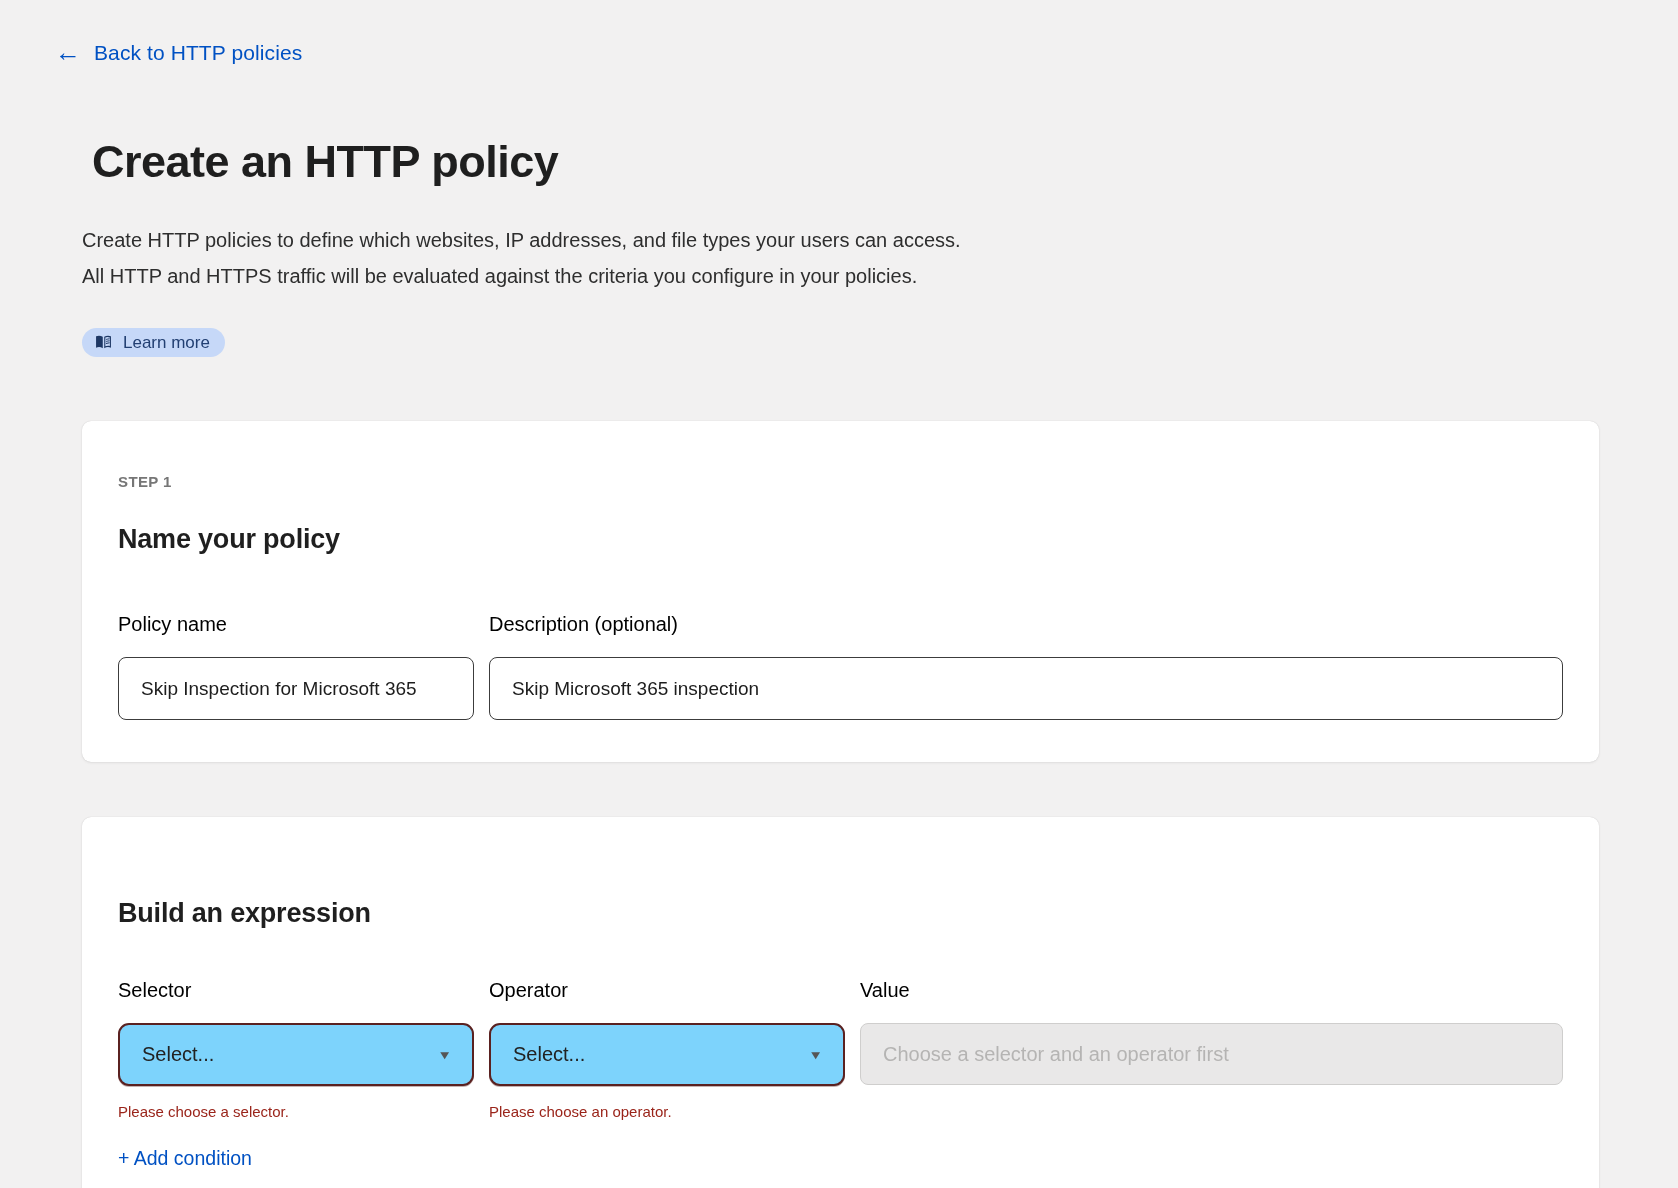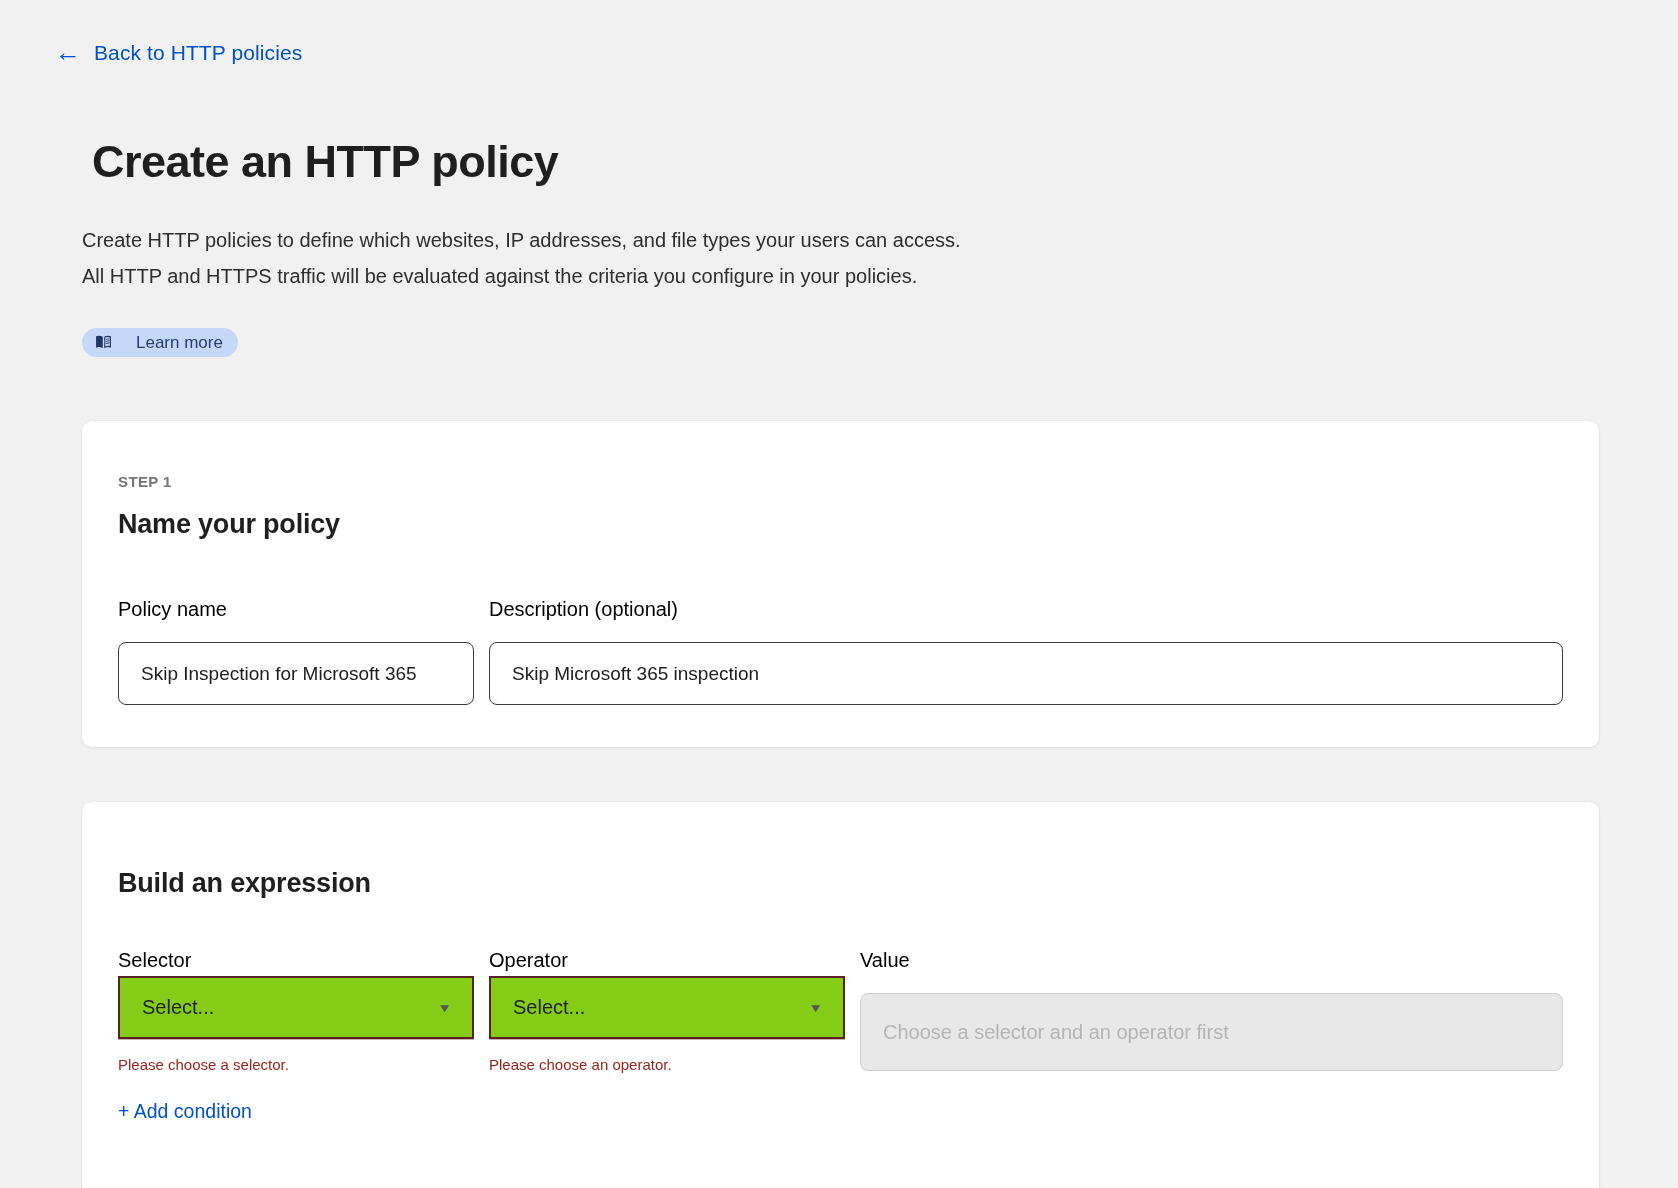--- a/index.html
+++ b/index.html
@@ -32,21 +32,21 @@
     color: #1f1f1f;
   }
   .page-desc {
     margin-top: 34px;
     font-size: 20px; line-height: 36px;
     color: #2e2e2e;
     max-width: 1100px;
   }
   .learn-more-pill {
     margin-top: 34px;
-    display: inline-flex; align-items: center; gap: 24px;
+    display: inline-flex; align-items: center; gap: 11px;
     height: 29px; padding: 0 15px 0 13px;
     background: #c6d8f8;
     border-radius: 15px;
     color: #223f72;
     font-size: 17px; font-weight: 500;
     cursor: pointer;
     border: none;
     font-family: "Liberation Sans", sans-serif;
   }
   .book-icon { display: inline-flex; }
@@ -60,21 +60,21 @@
   }
   .card-1 { margin-top: 64px; padding: 52px 36px 42px 36px; }
   .card-2 { margin-top: 55px; padding: 47px 36px 60px 36px; min-height: 420px; }
 
   .step-label {
     font-size: 15px; font-weight: 700;
     color: #767676;
     letter-spacing: 0.4px;
   }
   .card-heading {
-    margin-top: 19px;
+    margin-top: 34px;
     font-size: 27px; font-weight: 700;
     color: #1f1f1f;
     letter-spacing: -0.2px;
   }
 
   .fields-row { display: flex; gap: 15px; }
   .card-1 .fields-row { margin-top: 58px; }
   .card-2 .fields-row { margin-top: 50px; }
 
   .field { display: flex; flex-direction: column; }
@@ -91,36 +91,36 @@
     background: #ffffff;
     padding: 0 20px 0 22px;
     font-size: 19px;
     color: #1d1d1d;
     font-family: "Liberation Sans", sans-serif;
     width: 100%;
     outline: none;
   }
 
   .select-box {
-    margin-top: 4px;
+    margin-top: 21px;
     height: 63px;
     border: 2px solid #5a2120;
-    border-radius: 0;
-    background: #84cc16;
+    border-radius: 11px;
+    background: #7dd3fc;
     padding: 0 20px 0 22px;
     display: flex; align-items: center; justify-content: space-between;
     cursor: pointer;
     box-shadow: 0 1px 0 rgba(90,33,32,0.35);
   }
   .select-value { font-size: 20px; color: #222222; }
   .select-caret { font-size: 15px; color: #555555; transform: scaleY(0.8); }
 
   .disabled-input {
     margin-top: 21px;
-    height: 78px;
+    height: 62px;
     border: 1.5px solid #cfcecd;
     border-radius: 8px;
     background: #e9e8e8;
     padding: 0 20px 0 22px;
     font-size: 20px;
     color: #b5b4b3;
     font-family: "Liberation Sans", sans-serif;
     width: 100%;
     outline: none;
   }

